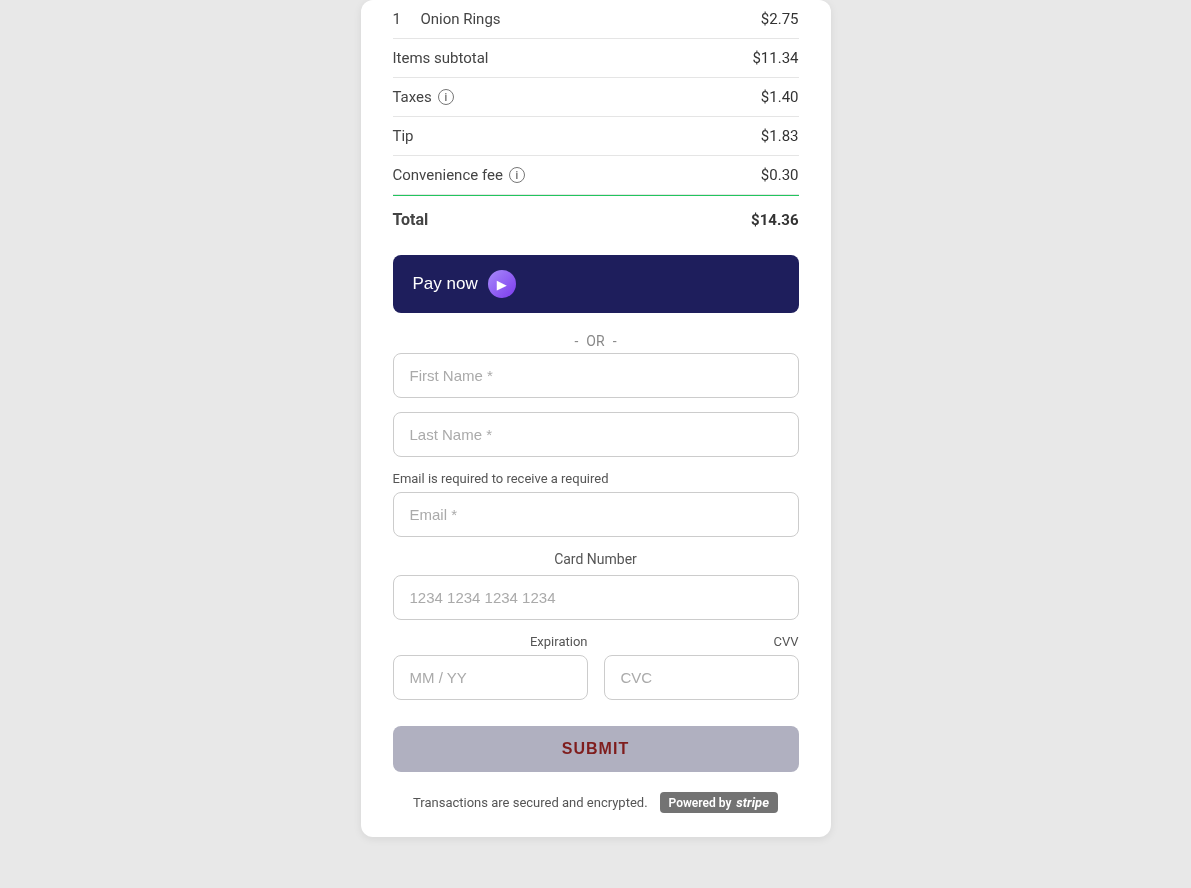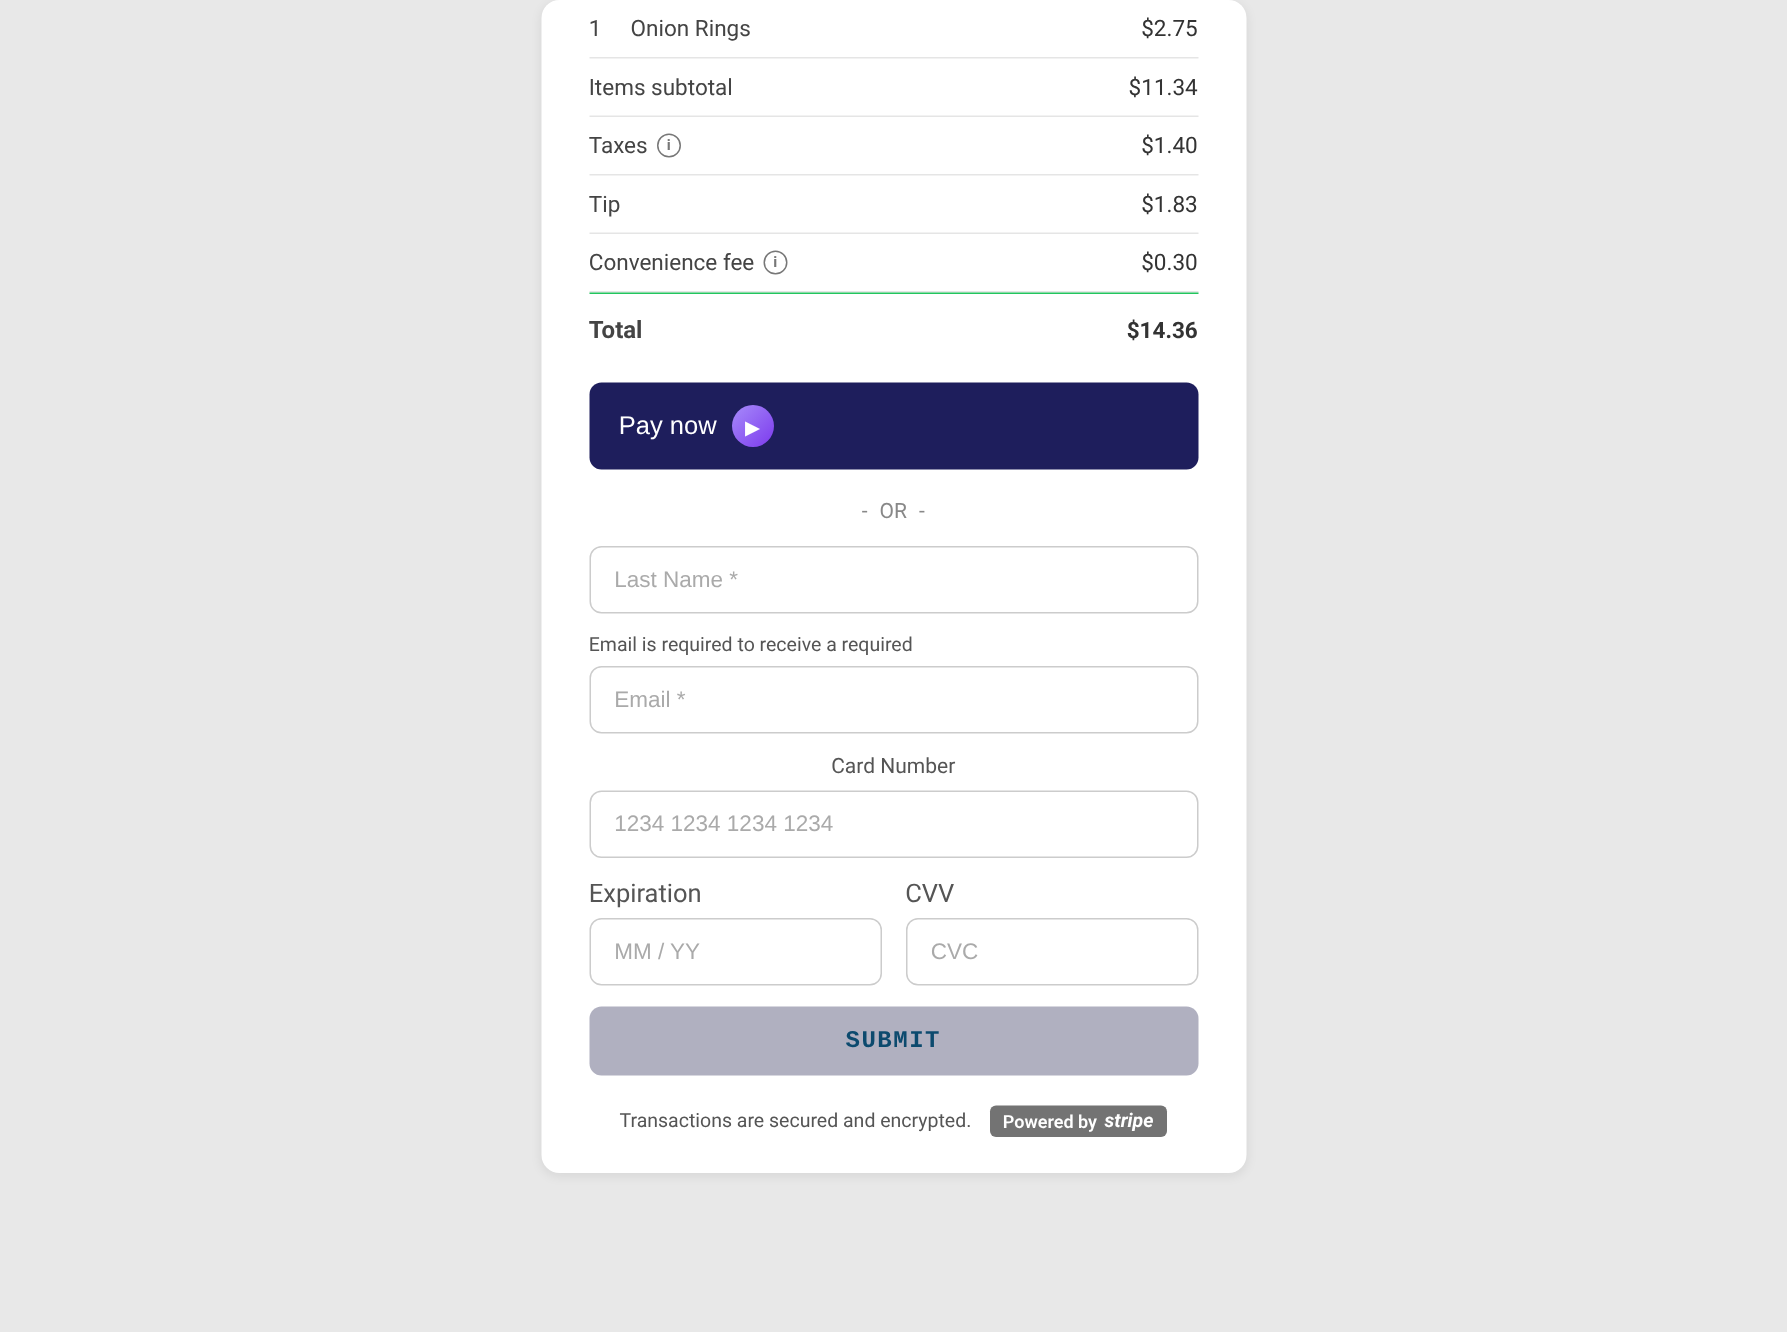--- a/index.html
+++ b/index.html
@@ -122,21 +122,21 @@
       color: white;
       font-size: 13px;
     }
 
     .or-divider {
       display: flex;
       align-items: center;
       justify-content: center;
       color: #888;
       font-size: 14px;
-      margin-bottom: 15px;
+      margin-bottom: 4px;
       gap: 8px;
     }
 
     .or-divider::before,
     .or-divider::after {
       content: '-';
       color: #888;
     }
 
     .form-group {
@@ -170,40 +170,39 @@
       gap: 16px;
       margin-bottom: 14px;
     }
 
     .expiry-cvv-group {
       flex: 1;
     }
 
     .expiry-cvv-group label {
       display: block;
-      font-size: 17px;
+      font-size: 13px;
       color: #555;
-      text-align: left;
+      text-align: right;
       margin-bottom: 6px;
     }
 
     .submit-btn {
       width: 100%;
       background-color: #b0b0c0;
-      color: #0c4a6e;
+      color: #7f1d1d;
       border: none;
       border-radius: 8px;
       padding: 14px 20px;
       font-size: 16px;
       font-weight: 700;
       letter-spacing: 1px;
       cursor: not-allowed;
       margin-bottom: 20px;
-      margin-top: 0;
-      font-family: Liberation Mono, monospace;
+      margin-top: 12px;
     }
 
     .security-row {
       display: flex;
       align-items: center;
       justify-content: center;
       gap: 12px;
       font-size: 13px;
       color: #555;
     }
@@ -286,20 +285,23 @@
         <span>Pay now</span>
         <span class="pay-icon">▶</span>
       </button>
 
       
       <div class="or-divider">
         <span>OR</span>
       </div>
 
       
+      <div class="form-group">
+        <input class="form-input" type="text" placeholder="First Name *" style="">
+      </div>
 
       
       <div class="form-group">
         <input class="form-input" type="text" placeholder="Last Name *" style="">
       </div>
 
       
       <div class="form-group">
         <div class="email-label-text">Email is required to receive a required</div>
         <input class="form-input" type="email" placeholder="Email *" style="">

